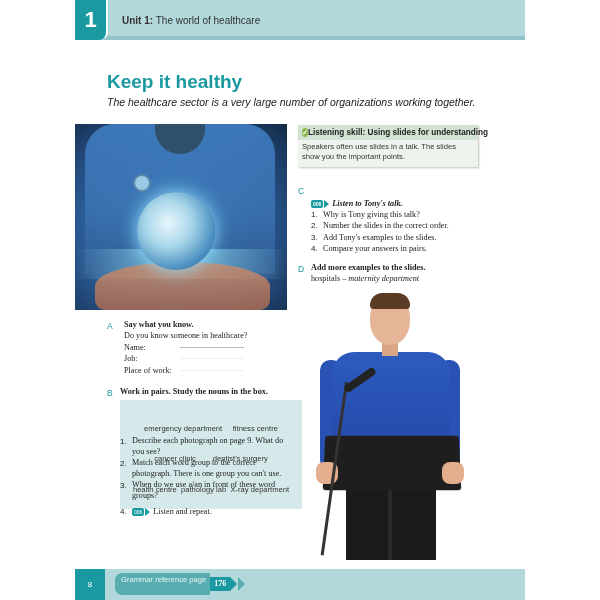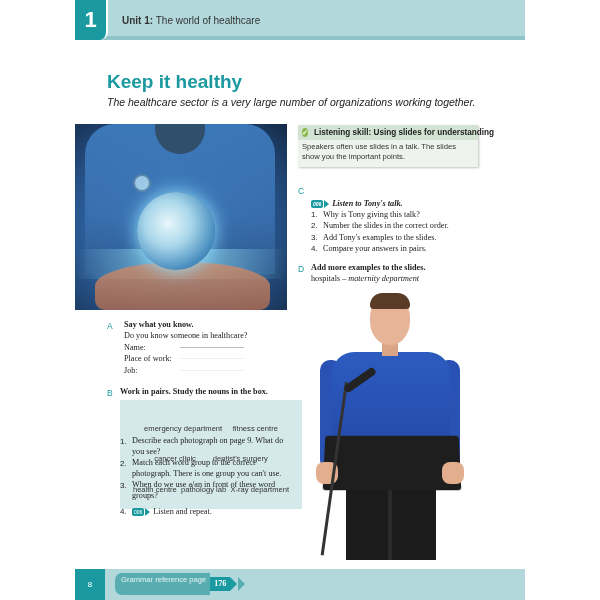--- a/index.html
+++ b/index.html
@@ -30,21 +30,21 @@
     box-shadow: 0 0 18px #8fe0ff; }
   .photo1 .hands { position: absolute; left: 20px; top: 138px; width: 175px; height: 48px;
     background: linear-gradient(180deg, #c98c6e 0%, #a86a52 100%); border-radius: 50% 50% 10px 10px; opacity: .85; }
   .photo1 .glow { position: absolute; left: 0; top: 125px; width: 212px; height: 30px;
     background: linear-gradient(90deg, rgba(140,220,240,0) 0%, rgba(160,235,250,.7) 50%, rgba(140,220,240,0) 100%); }
   .photo1 .steth { position: absolute; left: 58px; top: 50px; width: 18px; height: 18px; border-radius: 50%; background: #9cc9e6; border: 2px solid #5b86a8; }
 
   
   .skill-box { position: absolute; left: 298px; top: 125px; width: 180px; height: 42px; background: #eef3ee;
     box-shadow: 1px 1px 2px rgba(0,0,0,.25); }
-  .skill-head { background: #d3e3d3; height: 15px; padding: 2px 4px; font-size: 8.2px; font-weight: bold; color: #222; display: flex; align-items: center; gap: 6px; white-space: nowrap; }
+  .skill-head { background: #d3e3d3; height: 15px; padding: 2px 4px; font-size: 8.2px; font-weight: bold; color: #222; display: flex; align-items: center; gap: 0; white-space: nowrap; }
   .check-icon { width: 9px; height: 9px; border-radius: 50%; background: #8bb84a; color: #fff; font-size: 7px; line-height: 9px; text-align: center; }
   .skill-body { padding: 2px 4px; font-size: 7.6px; line-height: 10px; color: #333; }
 
   
   .ex { position: absolute; font-family: "Liberation Serif", serif; font-size: 8.2px; color: #222; }
   .ex-letter { position: absolute; font-family: "Liberation Sans", sans-serif; color: #1a9aa0; font-size: 8.5px; }
   .ex-head { font-weight: bold; }
   .ex ol { list-style: none; }
   .ex li { display: flex; line-height: 11.2px; }
   .ex li .n { width: 12px; flex: none; font-family: "Liberation Sans", sans-serif; font-size: 8px; }
@@ -163,25 +163,25 @@
 
 <div class="ex-letter" style="left:107px; top:321px;">A</div>
 <div class="ex" style="left:124px; top:320px; width:175px;">
   <div class="ex-head">Say what you know.</div>
   <div style="line-height:11.5px; margin-top:1px;">Do you know someone in healthcare?</div>
   <div class="form-row">
       <span class="lbl">Name:</span>
       <span class="fill-line" style="margin-left:-8px;margin-top:5px;"></span>
     </div>
   <div class="form-row">
-      <span class="lbl">Place of work:</span>
+      <span class="lbl">Job:</span>
       <span class="fill-line" style="margin-left:-8px;margin-top:5px;border-color:#eee;"></span>
     </div>
   <div class="form-row">
-      <span class="lbl">Job:</span>
+      <span class="lbl">Place of work:</span>
       <span class="fill-line" style="margin-left:-8px;margin-top:5px;border-color:#eee;"></span>
     </div>
 </div>
 
 <div class="ex-letter" style="left:107px; top:388px;">B</div>
 <div class="ex" style="left:120px; top:387px; width:180px;">
   <div class="ex-head">Work in pairs. Study the nouns in the box.</div>
 </div>
 <div class="noun-box" style="position:absolute; left:120px; top:396px; white-space:pre;">
   <div>emergency department     fitness centre</div>

